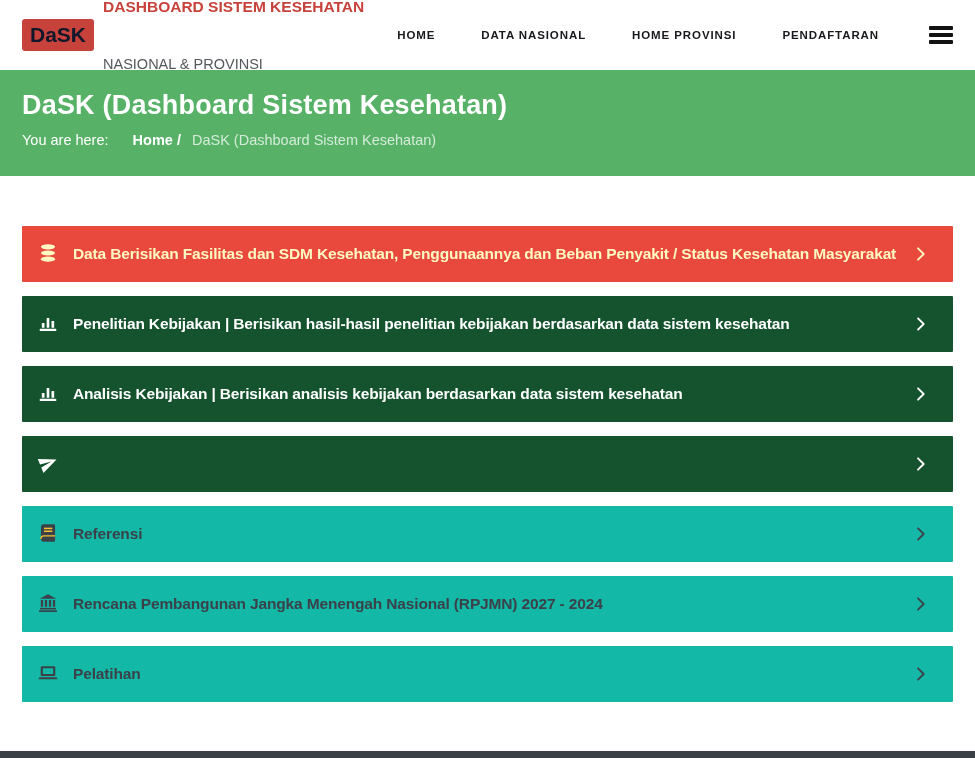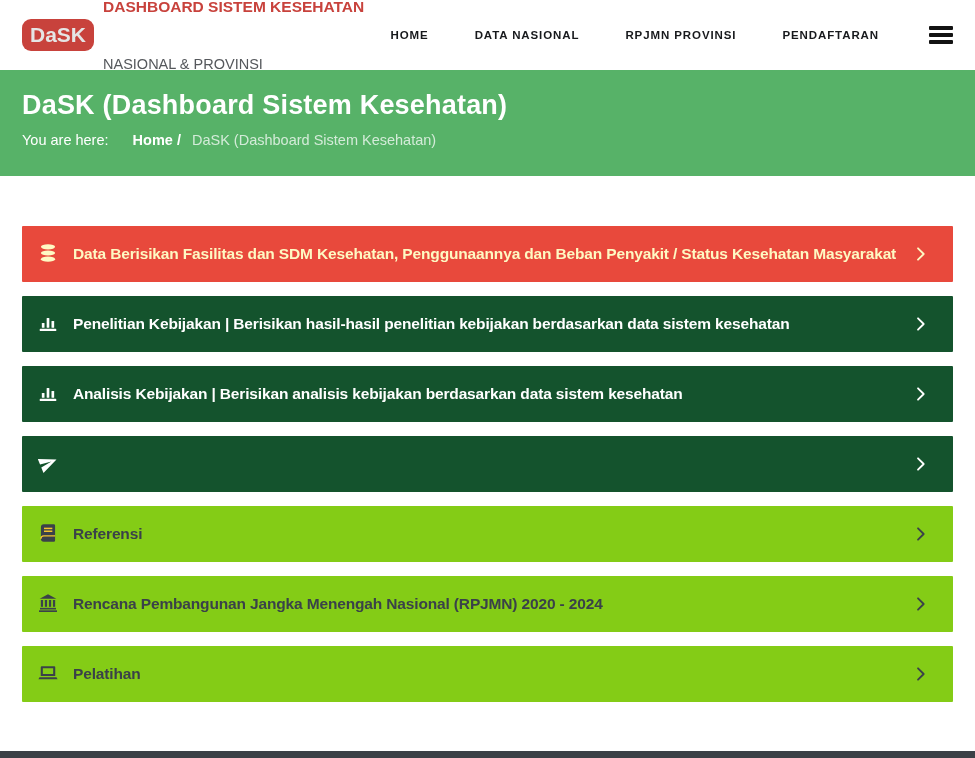--- a/index.html
+++ b/index.html
@@ -10,22 +10,22 @@
     font-family: "Liberation Sans", sans-serif;
   }
 
   
   .header {
     height: 70px; display: flex; align-items: center;
     justify-content: space-between; padding: 0 22px; background: #fff;
   }
   .logo { display: flex; align-items: center; gap: 9px; cursor: pointer; }
   .logo-badge {
-    background: #c8423c; color: #e5e5e5; font-weight: bold; font-size: 21px;
-    padding: 5px 8px 6px; border-radius: 9px; line-height: 1;
+    background: #c8423c; color: #0f172a; font-weight: bold; font-size: 21px;
+    padding: 5px 8px 6px; border-radius: 3px; line-height: 1;
   }
   .logo-text { display: flex; flex-direction: column; line-height: 1.15; gap: 40px; }
   .logo-text .l1 { color: #c8423c; font-weight: bold; font-size: 15.5px; }
   .logo-text .l2 { color: #55585c; font-weight: normal; font-size: 14.5px; }
 
   .nav { display: flex; align-items: center; gap: 46px; }
   .nav-link {
     font-size: 11.5px; font-weight: bold; letter-spacing: 0.9px;
     color: #17191c; text-decoration: none; cursor: pointer;
   }
@@ -49,21 +49,21 @@
 
   
   .main { padding: 50px 22px 0; }
   .bar {
     position: relative; padding: 15px 52px 15px 16px; margin-bottom: 14px;
     font-size: 15.5px; font-weight: bold; line-height: 26px;
     letter-spacing: -0.15px; cursor: pointer; border-radius: 1px;
   }
   .bar--red    { background: #e8493c; color: #fef9c3; }
   .bar--blue   { background: #14532d; color: #ffffff; }
-  .bar--yellow { background: #84cc16; color: #3a4149; }
+  .bar--yellow { background: #14b8a6; color: #3a4149; }
   .bar .icon {
     display: inline-block; width: 20px; height: 20px;
     vertical-align: -4px; margin-right: 15px;
   }
   .bar .icon svg { display: block; width: 100%; height: 100%; }
   .chev {
     position: absolute; right: 24px; top: 50%; transform: translateY(-50%);
     width: 17px; height: 17px;
   }
   .chev svg { display: block; width: 100%; height: 100%; }
@@ -81,21 +81,21 @@
   <div class="logo">
     <span class="logo-badge">DaSK</span>
     <span class="logo-text">
       <span class="l1">DASHBOARD SISTEM KESEHATAN</span>
       <span class="l2">NASIONAL &amp; PROVINSI</span>
     </span>
   </div>
   <div class="nav">
     <a class="nav-link">HOME</a>
     <a class="nav-link">DATA NASIONAL</a>
-    <a class="nav-link">RPJMN PROVINSI</a>
+    <a class="nav-link">HOME PROVINSI</a>
     <a class="nav-link">PENDAFTARAN</a>
     <div class="hamburger">
       <span></span>
         <span></span>
         <span></span>
     </div>
   </div>
 </div>
 
 <div class="banner">
@@ -189,21 +189,21 @@
     <span class="icon">
       <svg viewBox="0 0 24 24" fill="currentColor">
         <path d="M12 1.5L2 7h20z"></path>
         <rect x="3.4" y="8.4" width="2.7" height="8.2"></rect>
         <rect x="8.2" y="8.4" width="2.7" height="8.2"></rect>
         <rect x="13.1" y="8.4" width="2.7" height="8.2"></rect>
         <rect x="17.9" y="8.4" width="2.7" height="8.2"></rect>
         <rect x="2.4" y="17.8" width="19.2" height="2"></rect>
         <rect x="1.2" y="20.8" width="21.6" height="2"></rect>
       </svg>
-    </span><span>Rencana Pembangunan Jangka Menengah Nasional (RPJMN) 2020 - 2024</span>
+    </span><span>Rencana Pembangunan Jangka Menengah Nasional (RPJMN) 2027 - 2024</span>
     <span class="chev">
       <svg viewBox="0 0 24 24" fill="none" stroke="currentColor" stroke-width="2.6" stroke-linecap="round" stroke-linejoin="round">
           <path d="M8.5 4l8 8-8 8"></path>
         </svg>
     </span>
   </div>
 
   <div class="bar bar--yellow">
     <span class="icon">
       <svg viewBox="0 0 24 24" fill="currentColor">

